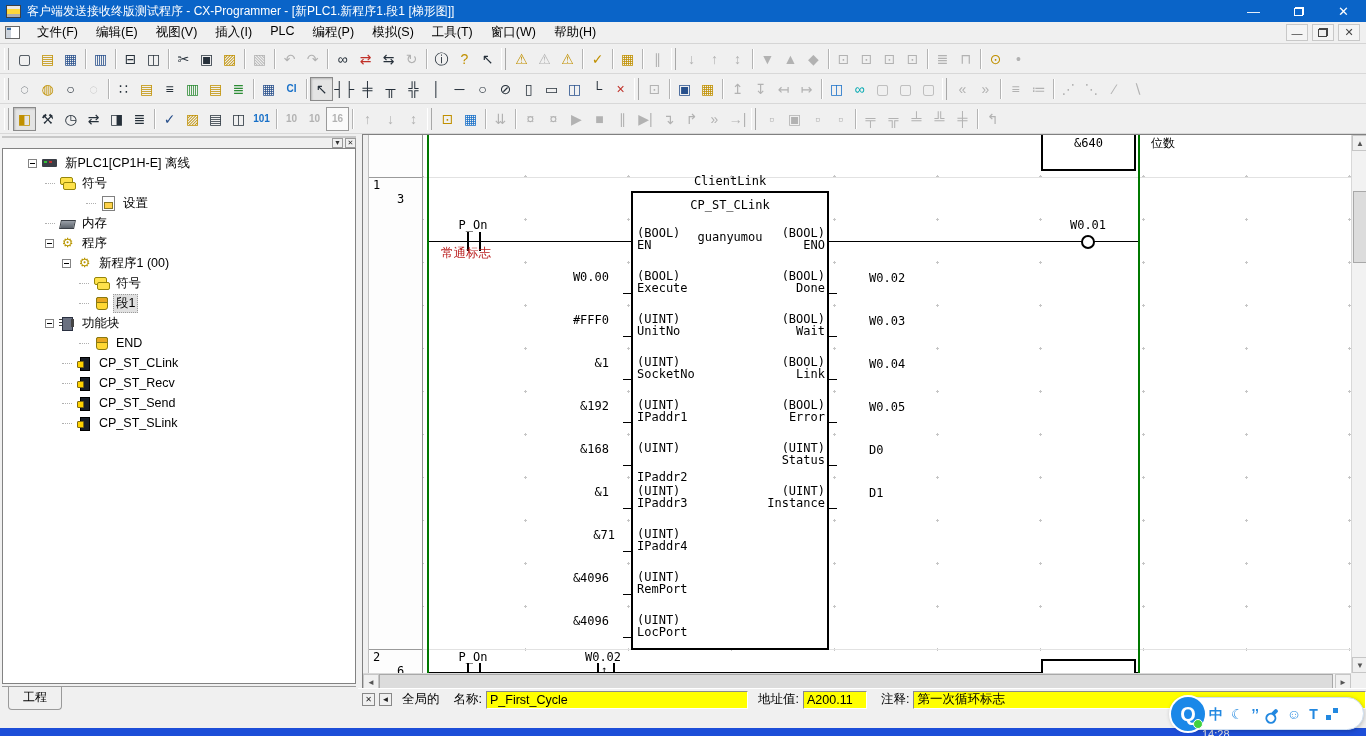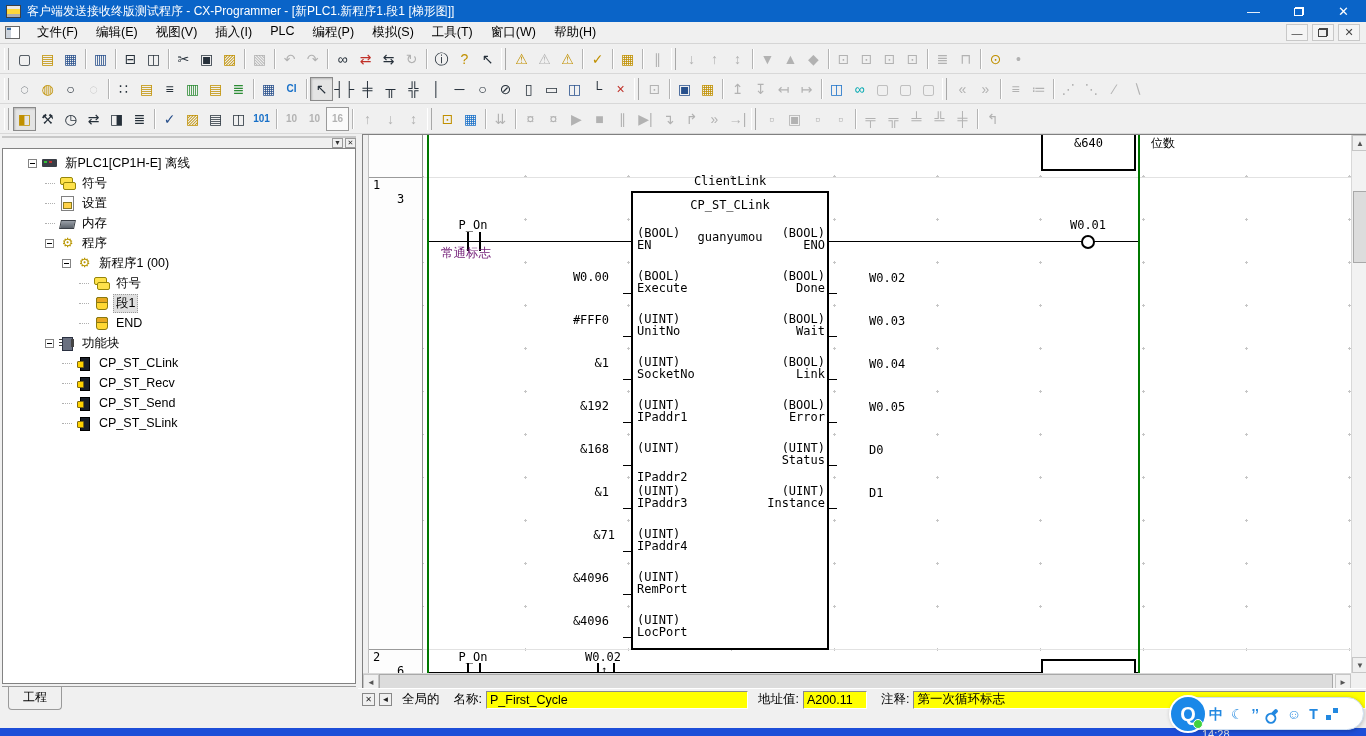--- a/index.html
+++ b/index.html
@@ -82,21 +82,21 @@
   .lad { position:absolute; font-family:"DejaVu Sans Mono","Liberation Mono",monospace; font-size:12px; line-height:12px; white-space:pre; }
   .busL { position:absolute; left:64px; top:0; width:2px; height:538px; background:#007800; }
   .busR { position:absolute; left:775px; top:0; width:2px; height:538px; background:#007800; }
   .rail { position:absolute; height:1px; background:#000; }
   .rsep { position:absolute; left:60px; width:928px; height:1px; background:#e2e2e2; }
   .msep { position:absolute; left:6px; width:54px; height:1px; background:#9a9a9a; }
   .cbar { position:absolute; width:2px; height:19px; background:#000; }
   .coil { position:absolute; width:14px; height:14px; border:2px solid #000; border-radius:50%; background:#fff; }
   .fbbox { position:absolute; left:268px; top:56px; width:198px; height:459px; border:2px solid #000; background:#fff; }
   .ctr { text-align:center; }
-  .comment-blue { color:#701a75; font-family:"Liberation Sans",sans-serif; font-size:12.5px; }
+  .comment-blue { color:#b91c1c; font-family:"Liberation Sans",sans-serif; font-size:12.5px; }
   .pin-stub { position:absolute; width:8px; height:1px; background:#000; }
   .vscroll { position:absolute; left:988px; top:0; width:16px; height:538px; background:#f2f2f2; border-left:1px solid #d8d8d8; }
   .hscroll { position:absolute; left:0; top:538px; width:988px; height:16px; background:#f2f2f2; border-top:1px solid #d8d8d8; display:flex; }
   .sbtn { width:16px; height:16px; background:#f0f0f0; border:1px solid #c6c6c6; font-size:8px; color:#555; display:flex; align-items:center; justify-content:center; flex:none; }
   .sthumb-v { position:absolute; left:1px; top:56px; width:14px; height:72px; background:#dcdcdc; border:1px solid #a8a8a8; }
   .sthumb-h { height:16px; flex:1; background:#dcdcdc; border:1px solid #a8a8a8; margin-right:2px; }
   .scorner { position:absolute; left:988px; top:538px; width:16px; height:16px; background:#f0f0f0; }
 
   
   .symbar { position:absolute; left:358px; top:688px; width:1008px; height:22px; background:#f0f0f0; display:flex; align-items:center; gap:4px; border-top:1px solid #fff; }
@@ -589,21 +589,21 @@
         <div class="tree-row" style="padding-left: 25px;">
           <div class="tg"></div>
           <span class="ic ic-plc"></span>
           <span class="lbl">新PLC1[CP1H-E] 离线</span>
         </div>
         <div class="tree-row" style="padding-left: 42px;">
           <div class="tstub"></div>
           <span class="ic ic-symbols"></span>
           <span class="lbl">符号</span>
         </div>
-        <div class="tree-row" style="padding-left: 42px;">
+        <div class="tree-row" style="padding-left: 42px; margin-left: 41px;">
           <div class="tstub"></div>
           <span class="ic ic-settings"></span>
           <span class="lbl">设置</span>
         </div>
         <div class="tree-row" style="padding-left: 42px;">
           <div class="tstub"></div>
           <span class="ic ic-memory"></span>
           <span class="lbl">内存</span>
         </div>
         <div class="tree-row" style="padding-left: 42px;">
@@ -619,29 +619,29 @@
         <div class="tree-row" style="padding-left: 76px;">
           <div class="tstub"></div>
           <span class="ic ic-symbols"></span>
           <span class="lbl">符号</span>
         </div>
         <div class="tree-row sel" style="padding-left: 76px;">
           <div class="tstub"></div>
           <span class="ic ic-section"></span>
           <span class="lbl">段1</span>
         </div>
-        <div class="tree-row" style="padding-left: 76px;">
-          <div class="tstub"></div>
-          <span class="ic ic-section"></span>
-          <span class="lbl">END</span>
-        </div>
         <div class="tree-row" style="padding-left: 42px;">
           <div class="tg"></div>
           <span class="ic ic-fb"></span>
           <span class="lbl">功能块</span>
+        </div>
+        <div class="tree-row" style="padding-left: 76px;">
+          <div class="tstub"></div>
+          <span class="ic ic-section"></span>
+          <span class="lbl">END</span>
         </div>
         <div class="tree-row" style="padding-left: 59px;">
           <div class="tstub"></div>
           <span class="ic ic-fbitem"></span>
           <span class="lbl">CP_ST_CLink</span>
         </div>
         <div class="tree-row" style="padding-left: 59px;">
           <div class="tstub"></div>
           <span class="ic ic-fbitem"></span>
           <span class="lbl">CP_ST_Recv</span>

